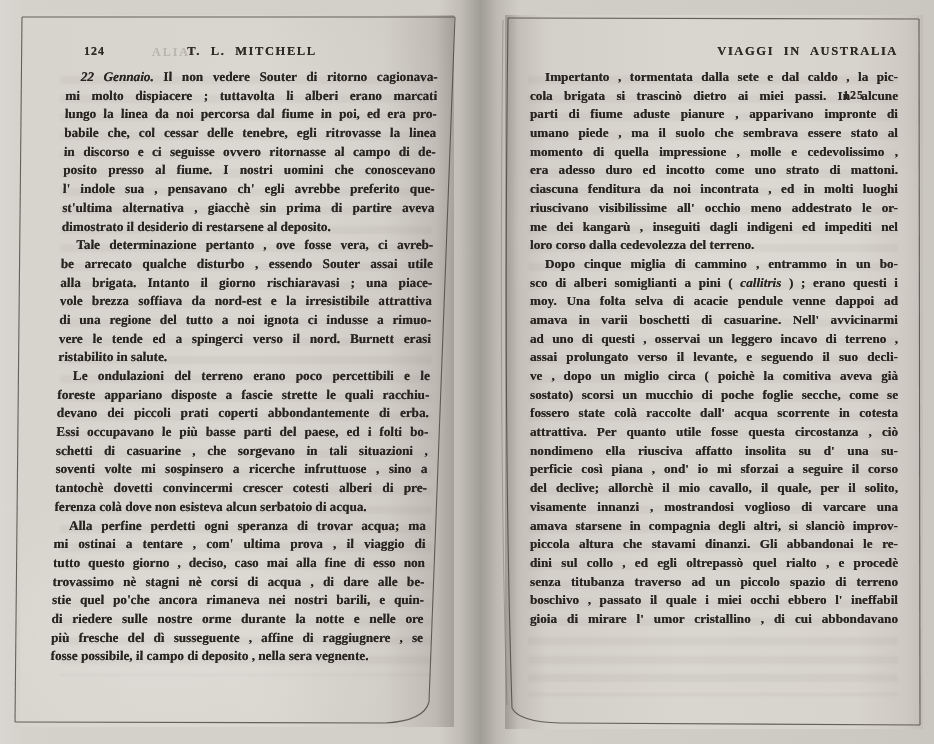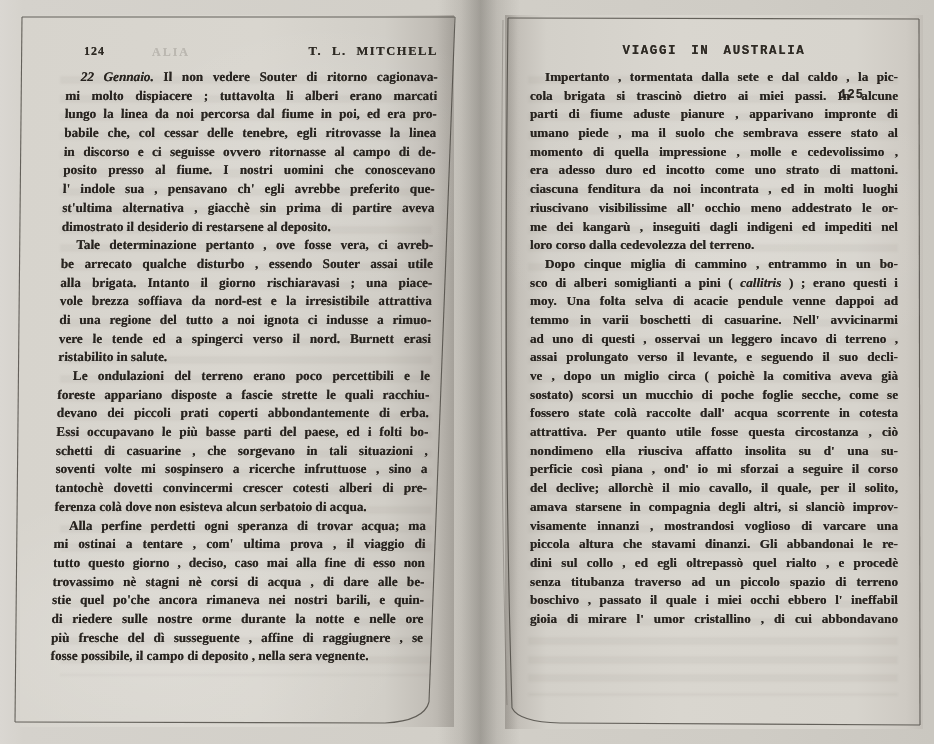--- a/index.html
+++ b/index.html
@@ -42,22 +42,22 @@
       rgba(99,92,82,0) 8px, rgba(99,92,82,0) 18.7px);
   }
   .bleed-left{left:60px;top:76px;width:372px;height:600px;}
   .bleed-right{left:528px;top:76px;width:370px;height:620px;}
   
   .page-header{
     position:absolute;top:44px;height:16px;
     font-weight:700;font-size:12.5px;letter-spacing:1.6px;word-spacing:5px;
     color:#2e2a24;text-shadow:0 0 .5px rgba(46,42,36,.8);
   }
-  .header-left{left:66px;width:372px;text-align:right;}
-  .header-right{left:530px;width:368px;text-align:center;font-family:Liberation Mono, monospace;}
+  .header-left{left:66px;width:372px;text-align:center;}
+  .header-right{left:530px;width:368px;text-align:right;}
   .pagenum{position:absolute;top:0;font-size:12px;letter-spacing:1px;}
   .pagenum-left{left:18px;}
   .pagenum-right{right:34px;margin-top:44px;}
   .ghost{
     position:absolute;left:86px;top:1px;
     opacity:.20;filter:blur(.7px);color:#4a453e;
     font-size:12px;letter-spacing:2px;
   }
   
   .page-body{
@@ -168,32 +168,32 @@
         <div class="line">era adesso duro ed incotto come uno strato di mattoni.</div>
         <div class="line">ciascuna fenditura da noi incontrata , ed in molti luoghi</div>
         <div class="line">riuscivano visibilissime all' occhio meno addestrato le or-</div>
         <div class="line">me dei kangarù , inseguiti dagli indigeni ed impediti nel</div>
         <div class="line last">loro corso dalla cedevolezza del terreno.</div>
       </div>
       <div>
         <div class="line first">Dopo cinque miglia di cammino , entrammo in un bo-</div>
         <div class="line">sco di alberi somiglianti a pini ( <em>callitris</em> ) ; erano questi i</div>
         <div class="line">moy. Una folta selva di acacie pendule venne dappoi ad</div>
-        <div class="line">temmo in varii boschetti di casuarine. Nell' avvicinarmi</div>
+        <div class="line">amava in varii boschetti di casuarine. Nell' avvicinarmi</div>
         <div class="line">ad uno di questi , osservai un leggero incavo di terreno ,</div>
         <div class="line">assai prolungato verso il levante, e seguendo il suo decli-</div>
         <div class="line">ve , dopo un miglio circa ( poichè la comitiva aveva già</div>
         <div class="line">sostato) scorsi un mucchio di poche foglie secche, come se</div>
         <div class="line">fossero state colà raccolte dall' acqua scorrente in cotesta</div>
         <div class="line">attrattiva. Per quanto utile fosse questa circostanza , ciò</div>
         <div class="line">nondimeno ella riusciva affatto insolita su d' una su-</div>
         <div class="line">perficie così piana , ond' io mi sforzai a seguire il corso</div>
         <div class="line">del declive; allorchè il mio cavallo, il quale, per il solito,</div>
+        <div class="line">visamente innanzi , mostrandosi voglioso di varcare una</div>
         <div class="line">amava starsene in compagnia degli altri, si slanciò improv-</div>
-        <div class="line">visamente innanzi , mostrandosi voglioso di varcare una</div>
         <div class="line">piccola altura che stavami dinanzi. Gli abbandonai le re-</div>
         <div class="line">dini sul collo , ed egli oltrepassò quel rialto , e procedè</div>
         <div class="line">senza titubanza traverso ad un piccolo spazio di terreno</div>
         <div class="line">boschivo , passato il quale i miei occhi ebbero l' ineffabil</div>
         <div class="line">gioia di mirare l' umor cristallino , di cui abbondavano</div>
       </div>
     </div>
 
 </div>
 

